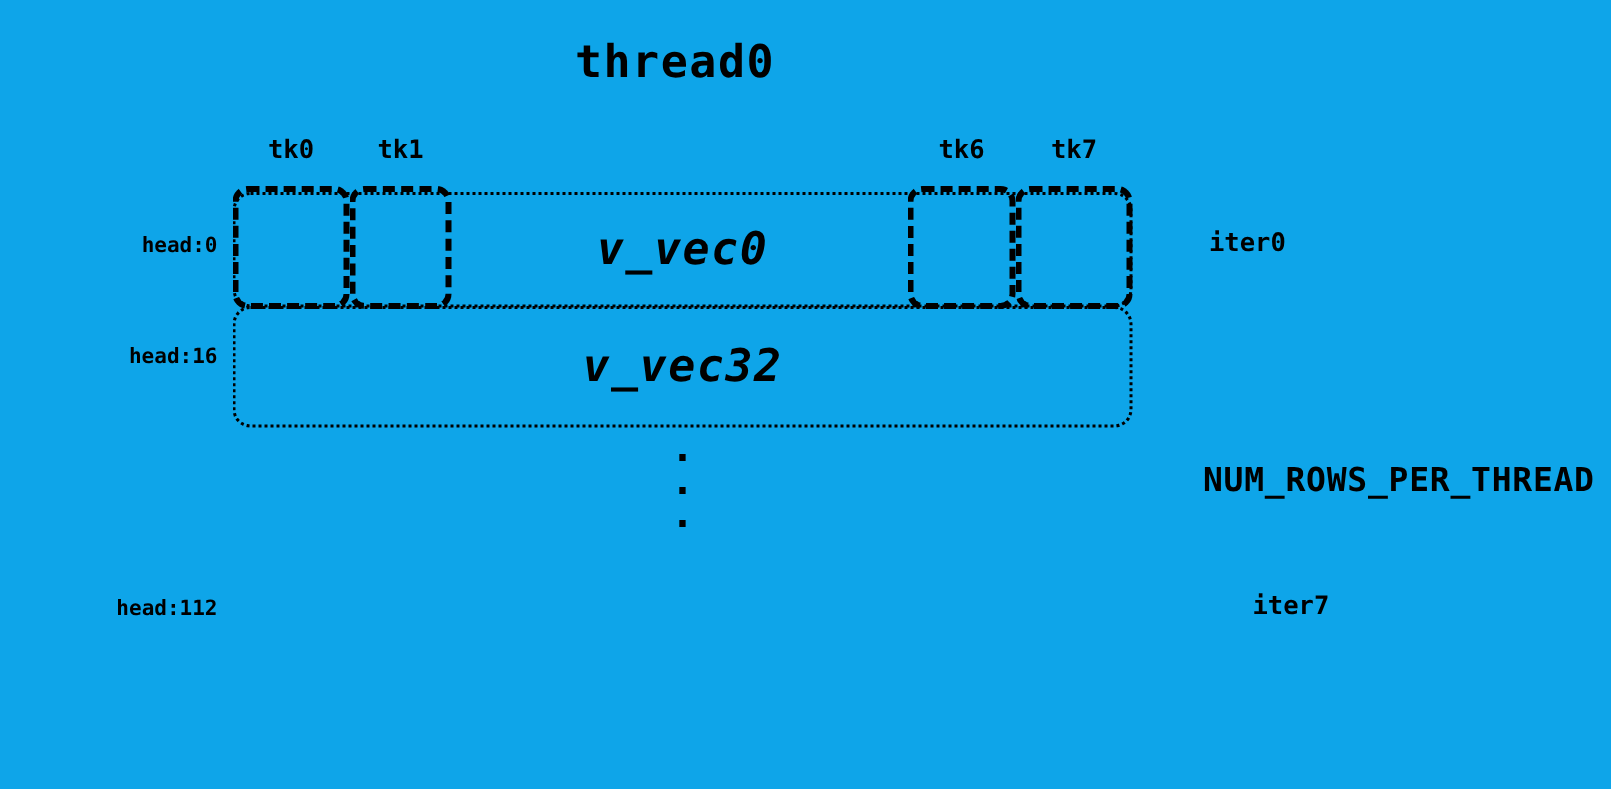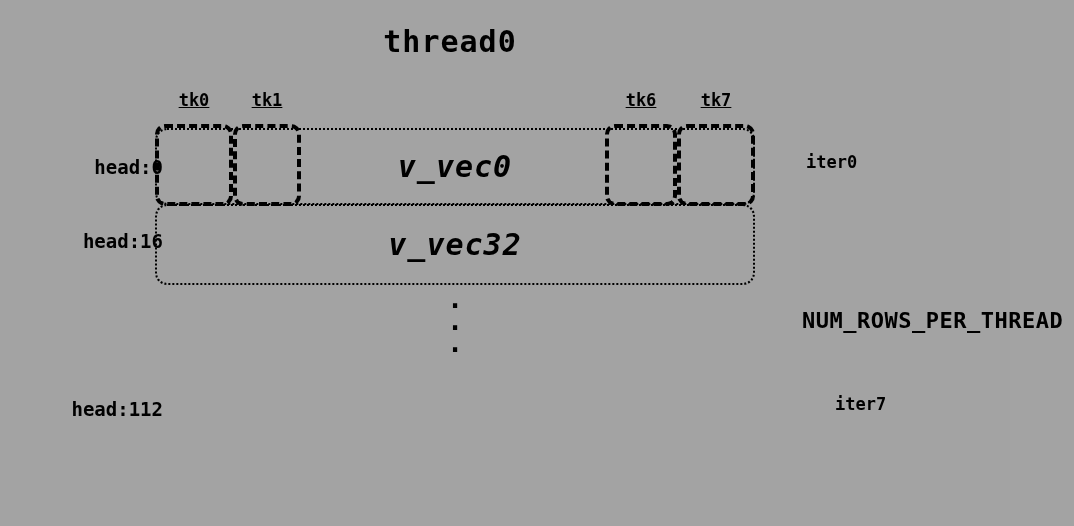--- a/index.html
+++ b/index.html
@@ -4,21 +4,21 @@
 <style>
   html, body {
     margin: 0;
     padding: 0;
     background: #ffffff;
   }
   .canvas {
     position: relative;
     width: 1074px;
     height: 526px;
-    background: #a3a3a3;
+    background: #0ea5e9;
     font-family: "DejaVu Sans Mono", "Liberation Mono", monospace;
     color: #000000;
     overflow: hidden;
   }
   .abs { position: absolute; }
 
   .title {
     left: 0;
     top: 24px;
     width: 900px;
@@ -26,21 +26,20 @@
     font-size: 30px;
     font-weight: bold;
     letter-spacing: 1px;
   }
 
   .tk-label {
     top: 90px;
     text-align: center;
     font-size: 17px;
     font-weight: bold;
-    text-decoration: underline;
   }
 
   .vrow {
     left: 155px;
     width: 600px;
     border: 2px dotted #000000;
     border-radius: 12px;
     box-sizing: border-box;
     display: flex;
     align-items: center;
@@ -59,24 +58,24 @@
   .tk-box {
     top: 124px;
     height: 82px;
     border: 4px dashed #000000;
     border-radius: 10px;
     box-sizing: border-box;
     background: transparent;
   }
 
   .head-label {
-    left: 38px;
+    left: 20px;
     width: 125px;
     text-align: right;
-    font-size: 19px;
+    font-size: 14px;
     font-weight: bold;
   }
 
   .iter-label {
     left: 806px;
     width: 120px;
     text-align: left;
     font-size: 17px;
     font-weight: bold;
   }

